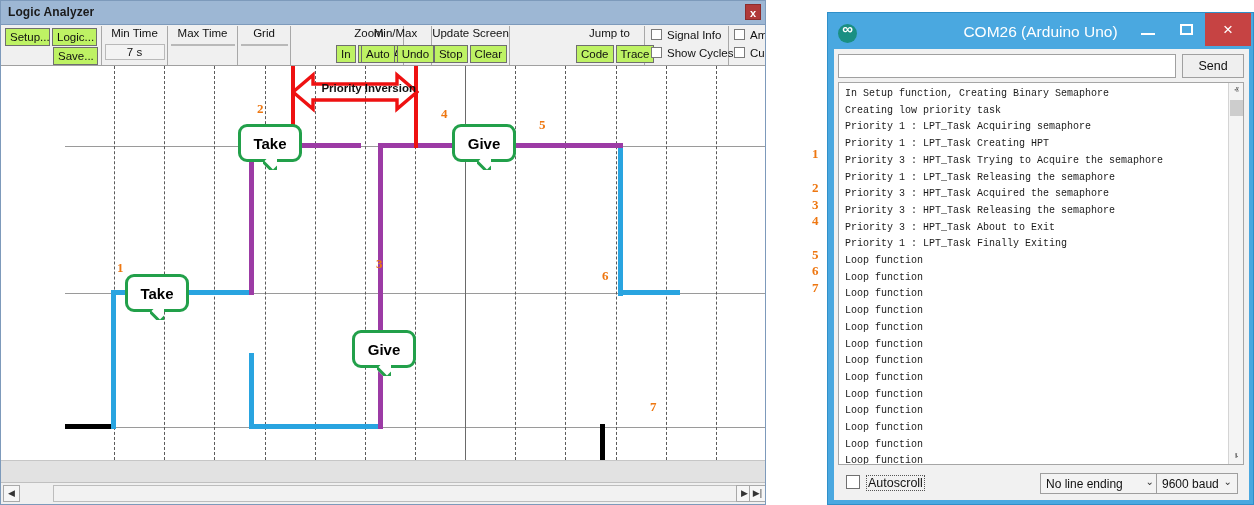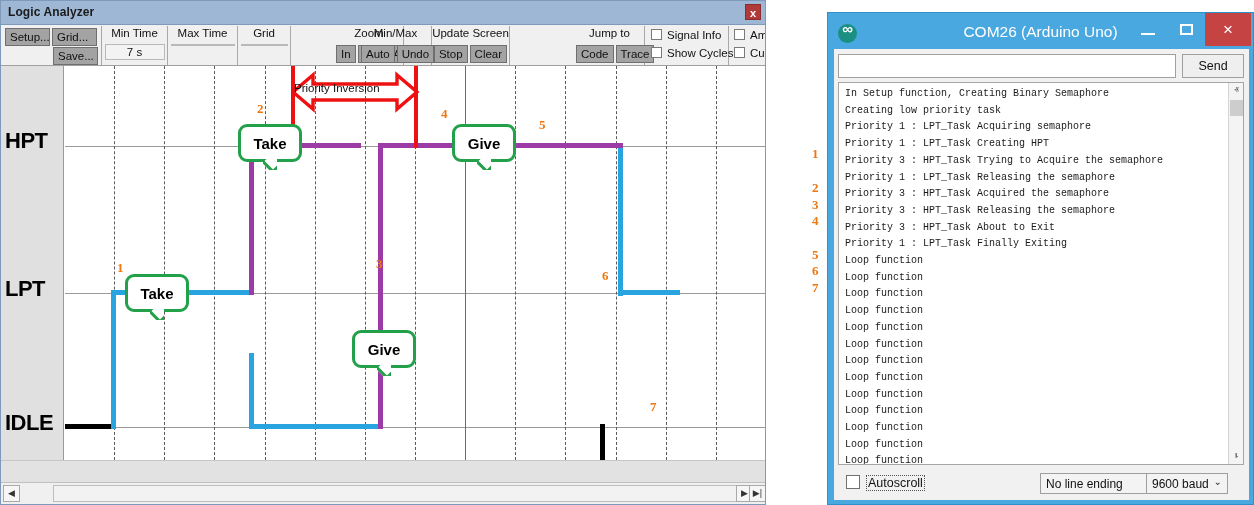--- a/index.html
+++ b/index.html
@@ -51,21 +51,21 @@
   .tb-head{
     position:absolute;left:0;top:1px;width:100%;
     text-align:center;font-size:11.5px;color:#111;
   }
   .tb-row{
     position:absolute;left:0;top:18px;width:100%;
     text-align:center;white-space:nowrap;
   }
   .btn{
     display:inline-block;
-    border:1px solid #6f6f6f;background:#a3a3a3;color:#111;
+    border:1px solid #6f6f6f;background:#bef264;color:#111;
     font-size:11.5px;line-height:14px;padding:1px 4px;margin:0 1px;
     cursor:pointer;box-sizing:border-box;
   }
   .fieldbox{
     display:inline-block;border:1px solid #b9b9b9;background:#f3f3f3;
     font-size:11.5px;line-height:14px;color:#111;text-align:center;
     box-sizing:border-box;vertical-align:top;
   }
   .chk-wrap{position:absolute;white-space:nowrap;font-size:11.5px;color:#111;}
   .chk{
@@ -240,37 +240,37 @@
   .sm-select{
     position:absolute;top:5px;height:21px;
     background:#f3f3f3;border:1px solid #9e9e9e;box-sizing:border-box;
     font-size:12px;color:#111;cursor:pointer;
   }
   .sm-select span{position:absolute;left:5px;top:3px;}
   .sm-select .chev{
     position:absolute;right:5px;top:2px;font-size:10px;color:#333;left:auto;
   }
   #sm-lineending{left:206px;width:120px;}
-  #sm-baud{left:312px;width:118px;max-width:82px;text-decoration:underline;}
+  #sm-baud{left:322px;width:118px;max-width:82px;text-decoration:underline;}
 </style>
 </head>
 <body>
 
 <div id="la-window">
 
   <div id="la-titlebar">
     <div id="la-title">Logic Analyzer</div>
     <div id="la-close">x</div>
   </div>
 
   <div id="la-toolbar">
 
     <div class="tb-group" style="left:0;width:101px;">
       <div class="tb-row" style="top:1px;text-align:left;left:3px;">
-        <span class="btn" style="width:45px;">Setup...</span><span class="btn" style="width:45px;">Grid...</span>
+        <span class="btn" style="width:45px;">Setup...</span><span class="btn" style="width:45px;">Logic...</span>
       </div>
       <div class="tb-row" style="top:20px;text-align:left;left:51px;">
         <span class="btn" style="width:45px;">Save...</span>
       </div>
     </div>
 
     <div class="tb-group" style="left:101px;width:66px;">
       <div class="tb-head">Min Time</div>
       <div class="tb-row"><span class="fieldbox" style="width:60px;">7 s</span></div>
     </div>
@@ -328,25 +328,20 @@
         <span class="chk"></span><span>Amp</span>
       </div>
       <div class="chk-wrap" style="left:5px;top:21px;">
         <span class="chk"></span><span>Cur</span>
       </div>
     </div>
   </div>
 
   <div id="la-plot">
 
-    <div id="la-labelpane">
-      <div class="sig-label" style="top:62px;">HPT</div>
-      <div class="sig-label" style="top:210px;">LPT</div>
-      <div class="sig-label" style="top:344px;">IDLE</div>
-    </div>
 
     <div id="la-plotarea">
 
       <div class="hline" style="top:80px;"></div>
       <div class="hline" style="top:227px;"></div>
       <div class="hline" style="top:361px;"></div>
 
       <div class="vgrid" style="left:49px;"></div>
       <div class="vgrid" style="left:99px;"></div>
       <div class="vgrid" style="left:149px;"></div>
@@ -379,21 +374,21 @@
       <div class="seg" style="left:313px;top:77px;width:5px;height:286px;background:#9c3ba5;"></div>
       <div class="seg" style="left:313px;top:77px;width:245px;height:5px;background:#9c3ba5;"></div>
 
       <div class="seg" style="left:226px;top:0px;width:4px;height:82px;background:#ee1111;"></div>
       <div class="seg" style="left:349px;top:0px;width:4px;height:82px;background:#ee1111;"></div>
       <div style="position:absolute;left:226px;top:4px;width:128px;height:44px;">
         <svg width="128" height="44" viewBox="0 0 128 44" xmlns="http://www.w3.org/2000/svg">
           <polygon points="2,22 22,5 22,14 106,14 106,5 126,22 106,39 106,30 22,30 22,39" fill="none" stroke="#ee1111" stroke-width="3.4" stroke-linejoin="miter"></polygon>
         </svg>
       </div>
-      <div style="position:absolute;left:229px;top:16px;width:122px;text-align:left;font-size:11.5px;font-weight:normal;color:#111;">Priority Inversion</div>
+      <div style="position:absolute;left:229px;top:16px;width:122px;text-align:right;font-size:11.5px;font-weight:bold;color:#111;">Priority Inversion</div>
 
       <div class="num" style="left:52px;top:194px;">1</div>
       <div class="num" style="left:192px;top:35px;">2</div>
       <div class="num" style="left:311px;top:190px;">3</div>
       <div class="num" style="left:376px;top:40px;">4</div>
       <div class="num" style="left:474px;top:51px;">5</div>
       <div class="num" style="left:537px;top:202px;">6</div>
       <div class="num" style="left:585px;top:333px;">7</div>
 
       <div class="callout" style="left:60px;top:208px;width:64px;height:38px;line-height:33px;">

